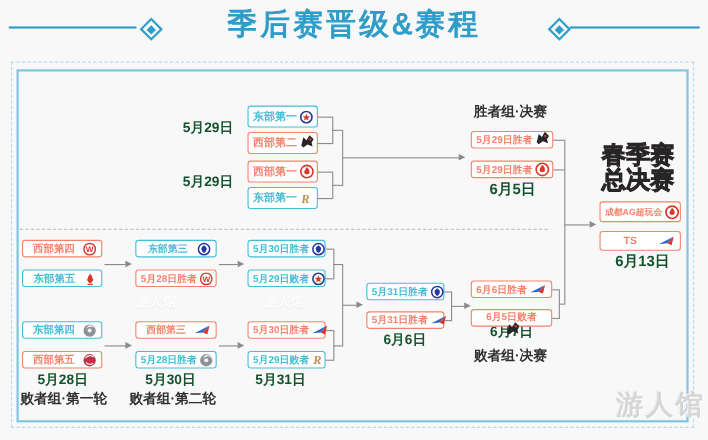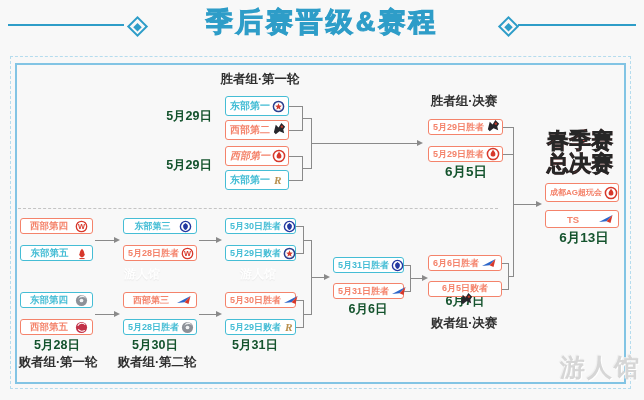--- a/index.html
+++ b/index.html
@@ -1,20 +1,20 @@
 <!DOCTYPE html>
 <html><head>
 <meta charset="utf-8">
 <style>
   html,body{margin:0;padding:0;background:#e8e8e8;}
   #stage{position:relative;width:644px;height:400px;background:#f8f8f8;overflow:hidden;
          font-family:"Liberation Sans",sans-serif;-webkit-font-smoothing:antialiased;}
   
   .title{position:absolute;left:0;top:4px;width:644px;text-align:center;
-         font-size:27px;font-weight:700;letter-spacing:3px;color:#2e9dc8;
+         font-size:27px;font-weight:400;letter-spacing:3px;color:#2e9dc8;
          -webkit-text-stroke:1px #2e9dc8;}
   .decor-line{position:absolute;top:24px;height:2px;background:#2e9dc8;}
   .dia{position:absolute;width:11px;height:11px;border:2px solid #2e9dc8;transform:rotate(45deg);}
   .dia::after{content:"";position:absolute;inset:2.5px;background:#2e9dc8;}
   
   .frame-dashed{position:absolute;left:10px;top:56px;width:619px;height:331px;
                 border:1px dashed #b5dcee;}
   .frame-solid{position:absolute;left:15px;top:63px;width:607px;height:317px;
                border:2px solid #82c4e4;}
   
@@ -52,21 +52,20 @@
   <div class="decor-line" style="left:8px;width:116px;"></div>
   <div class="dia" style="left:130px;top:19px;"></div>
   <div class="title">季后赛晋级&amp;赛程</div>
   <div class="dia" style="left:501px;top:19px;"></div>
   <div class="decor-line" style="left:518px;width:118px;"></div>
 
   <div class="frame-dashed"></div>
   <div class="frame-solid"></div>
   <div class="sep-dashed"></div>
 
-  <div class="lbl" style="left:196px;top:71px;width:128px;">胜者组·第一轮</div>
   <div class="date" style="left:138px;top:108px;width:74px;text-align:right;">5月29日</div>
   <div class="date" style="left:138px;top:157px;width:74px;text-align:right;">5月29日</div>
   <div class="lbl" style="left:400px;top:93px;width:128px;">胜者组·决赛</div>
   <div class="date" style="left:424px;top:163px;width:84px;font-size:13.5px;">6月5日</div>
 
   <div class="gf-title">
     <div>春季赛</div>
     <div>总决赛</div>
   </div>
   <div class="date" style="left:542px;top:229px;width:84px;font-size:13.5px;">6月13日</div>
@@ -92,21 +91,21 @@
       </div>
       <div class="tbox c-orange" style="left: 225px; top: 120px; width: 64px; height: 20px;">
         <span class="nm" style="font-size: 10px;">西部第二</span>
         <span class="lg">
           <svg width="15" height="15" viewBox="0 0 16 16" style="margin-top:-4px">
             <path d="M2 12 4 4 7 7 10 2 14 6 12 9 13 13 8 11 4 14Z" fill="#26262b"></path>
             <circle cx="10.5" cy="6" r="1.3" fill="#c0392b"></circle>
           </svg>
         </span>
       </div>
-      <div class="tbox c-orange" style="left: 225px; top: 146px; width: 64px; height: 20px; font-style: italic;">
+      <div class="tbox c-orange" style="left: 225px; top: 146px; width: 64px; height: 20px;">
         <span class="nm" style="font-size: 10px;">西部第一</span>
         <span class="lg">
           <svg width="14" height="14" viewBox="0 0 14 14">
             <circle cx="7" cy="7" r="5.6" fill="#fff" stroke="#d7382b" stroke-width="1.5"></circle>
             <path d="M7 2.8C8.8 4.8 9.8 6.2 9.3 8.2 8.9 9.9 5.1 9.9 4.7 8.2 4.2 6.4 5.6 5 7 2.8Z" fill="#d7382b"></path>
           </svg>
         </span>
       </div>
       <div class="tbox c-cyan" style="left: 225px; top: 170px; width: 64px; height: 20px;">
         <span class="nm" style="font-size: 10px;">东部第一</span>

